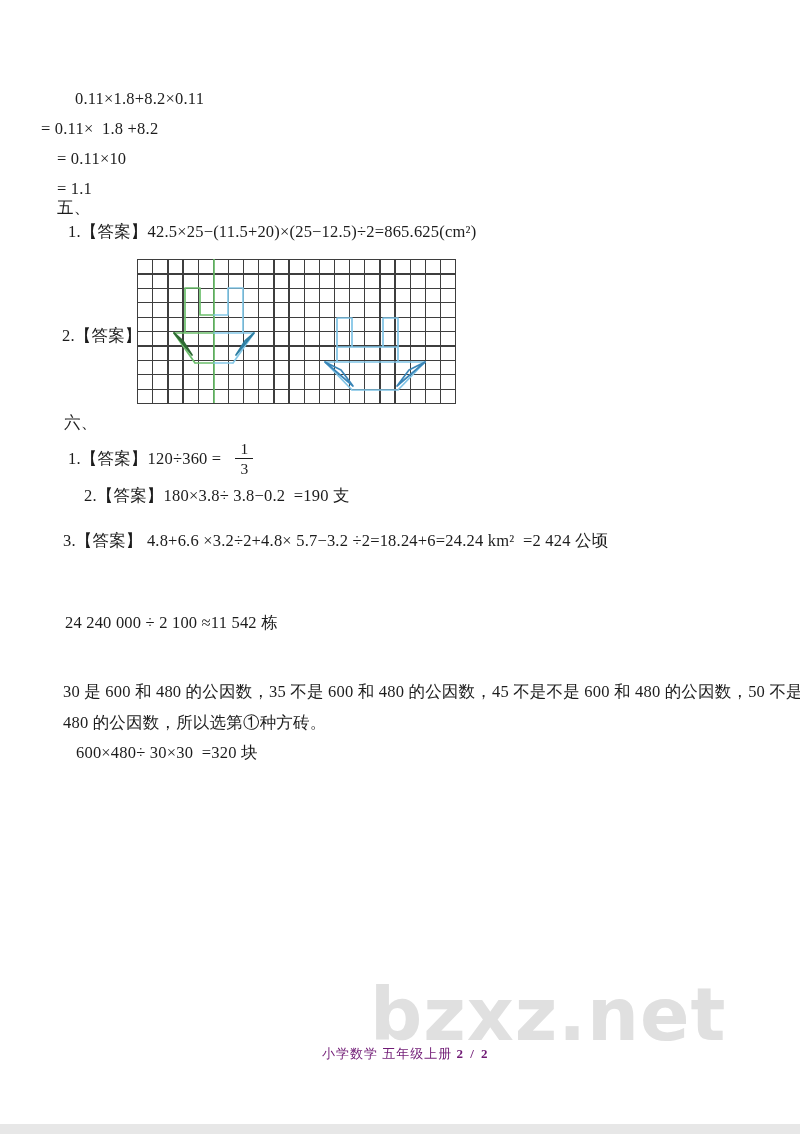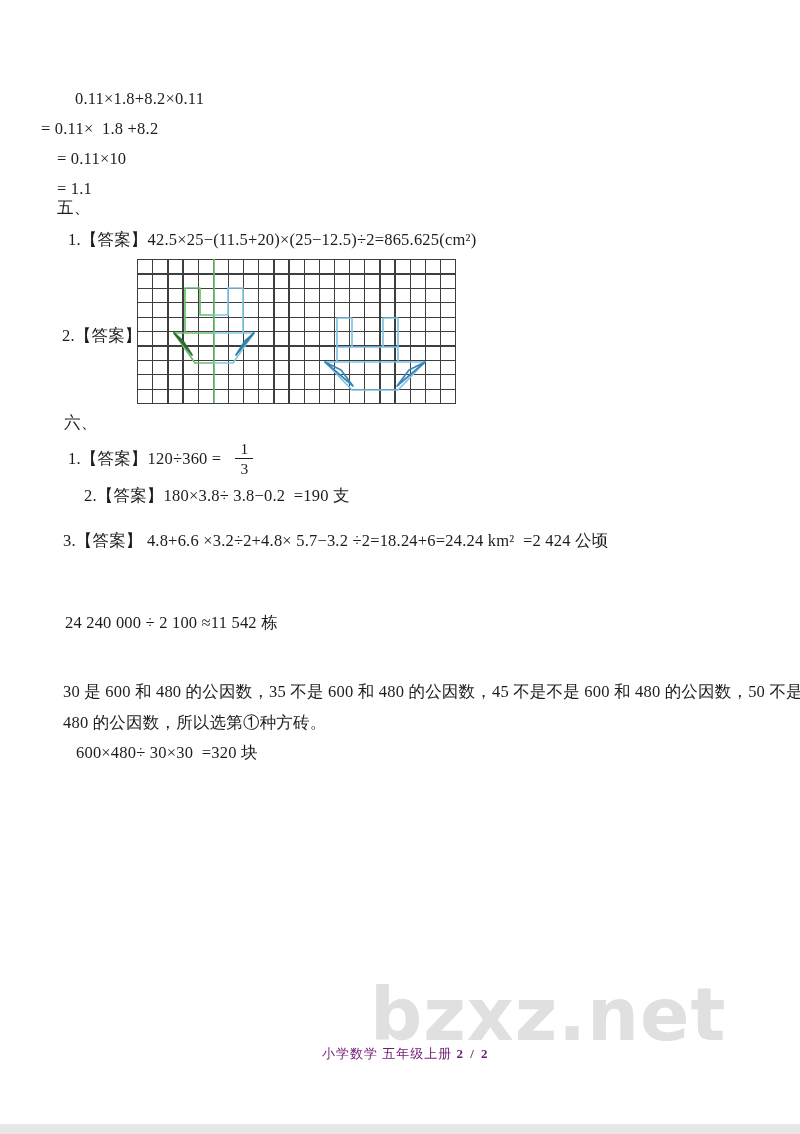--- a/index.html
+++ b/index.html
@@ -62,21 +62,21 @@
 <body>
 
 <div class="page">
 
   <div class="line" style="left:75px;top:88px">0.11×1.8+8.2×0.11</div>
   <div class="line" style="left:41px;top:118px">= 0.11×  1.8 +8.2</div>
   <div class="line" style="left:57px;top:148px">= 0.11×10</div>
   <div class="line" style="left:57px;top:178px">= 1.1</div>
 
   <div class="line heading" style="left:57px;top:197px">五、</div>
-  <div class="line" style="left:68px;top:229px">1.【答案】42.5×25−(11.5+20)×(25−12.5)÷2=865.625(cm²)</div>
+  <div class="line" style="left:68px;top:221px">1.【答案】42.5×25−(11.5+20)×(25−12.5)÷2=865.625(cm²)</div>
 
   <div class="line" style="left:62px;top:325px">2.【答案】</div>
 
   <div class="grid-box">
     <svg width="318" height="144" viewBox="0 0 318 144">
 
       <path d="M77,0 V144" fill="none" stroke-width="1.7" stroke="#67bb67"></path>
 
       <path d="M48,29 H63 M48,29 V74 M63,29 V56 M63,56 H77 M37,74 H77 M37,74 L58,104 M58,104 H77" fill="none" stroke-width="1.7" stroke-linecap="round" stroke="#6cbf6c"></path>
       <path d="M37,74 L55,96 L46,82 Z" fill="none" stroke-width="1.7" stroke-linejoin="round" stroke="#2e6b33"></path>

